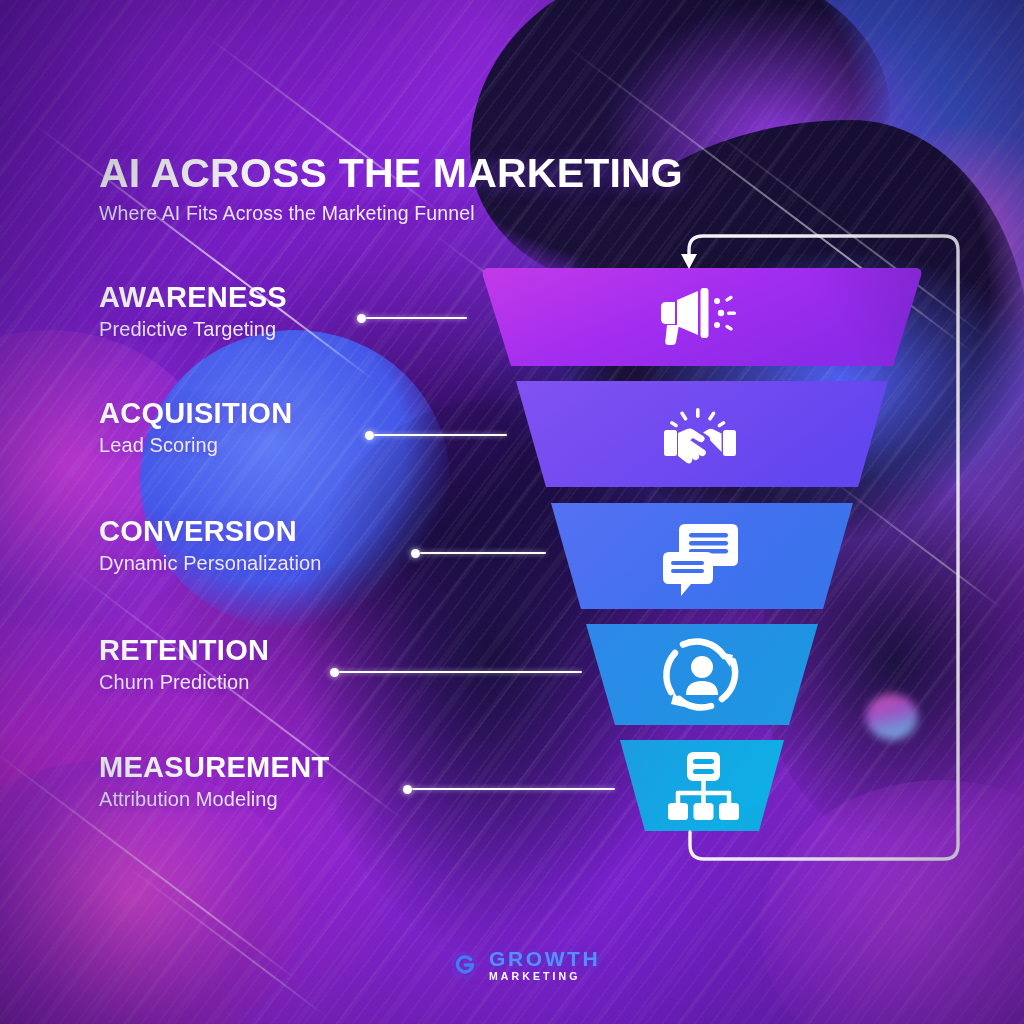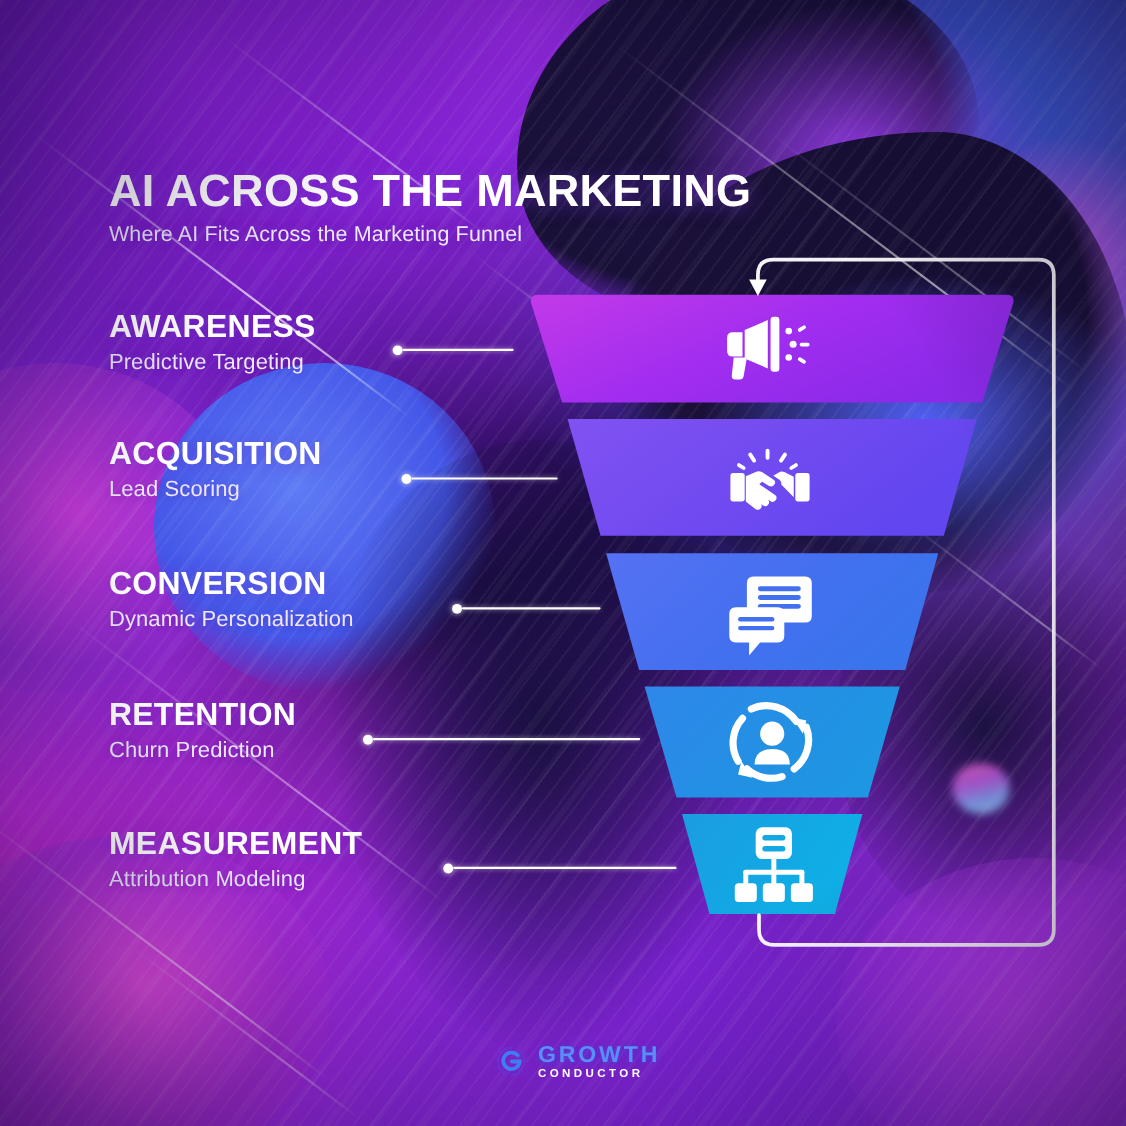--- a/index.html
+++ b/index.html
@@ -408,17 +408,17 @@
       <g stroke="#6b2fd0" stroke-width="3.4" fill="none" stroke-linecap="round">
         <path d="M 20 3.5 A 16.5 16.5 0 0 0 3.5 20"></path>
         <path d="M 4.2 25 A 16.5 16.5 0 0 0 14 35.6"></path>
         <path d="M 20 36.5 A 16.5 16.5 0 0 0 33 30"></path>
         <path d="M 36 22 A 16.5 16.5 0 0 0 29 7.5"></path>
       </g>
       <path d="M 27.5 12.5 A 10 10 0 1 0 30 20 L 20.5 20" fill="none" stroke="#3f7df5" stroke-width="4.6" stroke-linecap="round"></path>
     </svg>
     <div id="logo-text">
       <div id="logo-name">GROWTH</div>
-      <div id="logo-tag">CONDUCTOR</div>
+      <div id="logo-tag">MARKETING</div>
     </div>
   </div>
 
 </div>
 
 </body></html>

